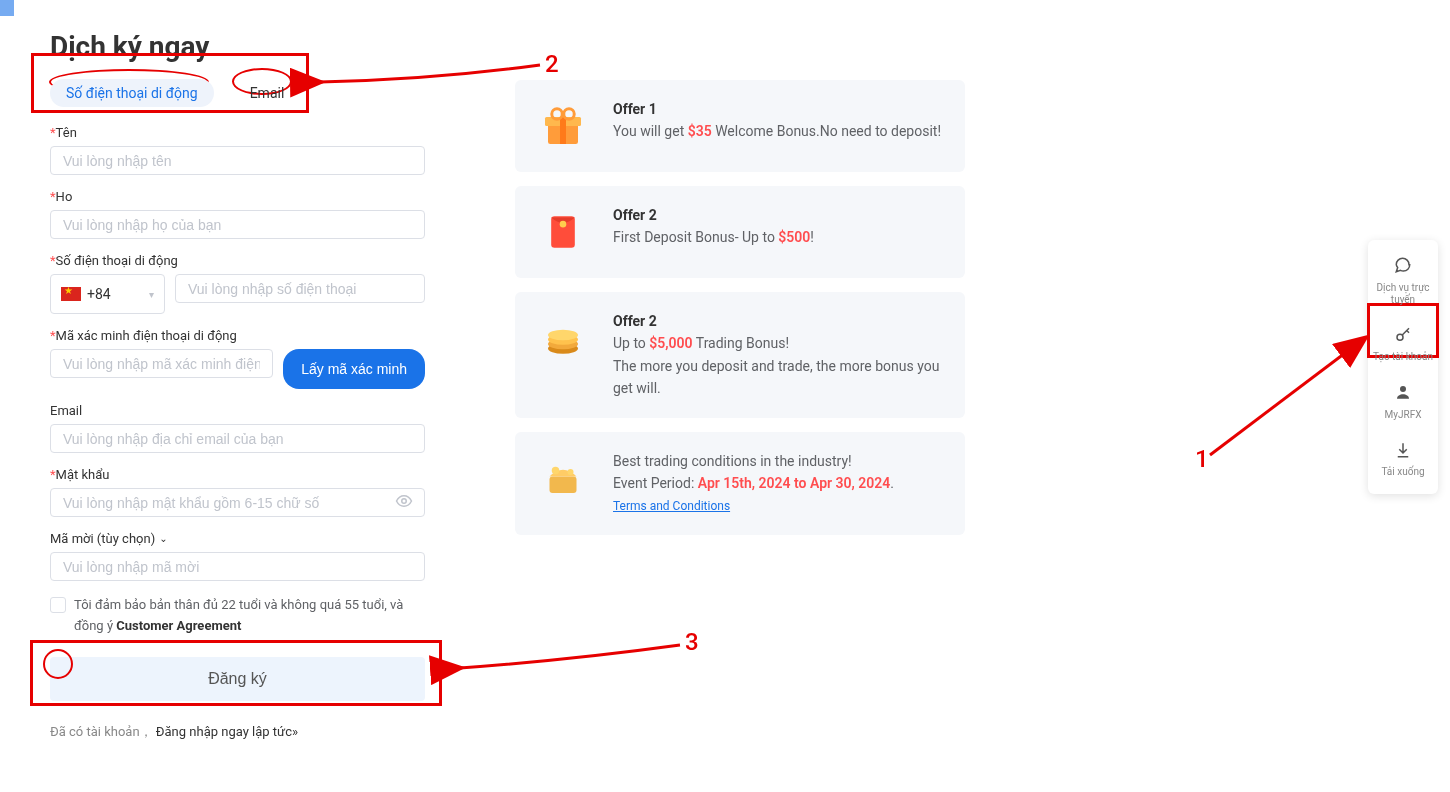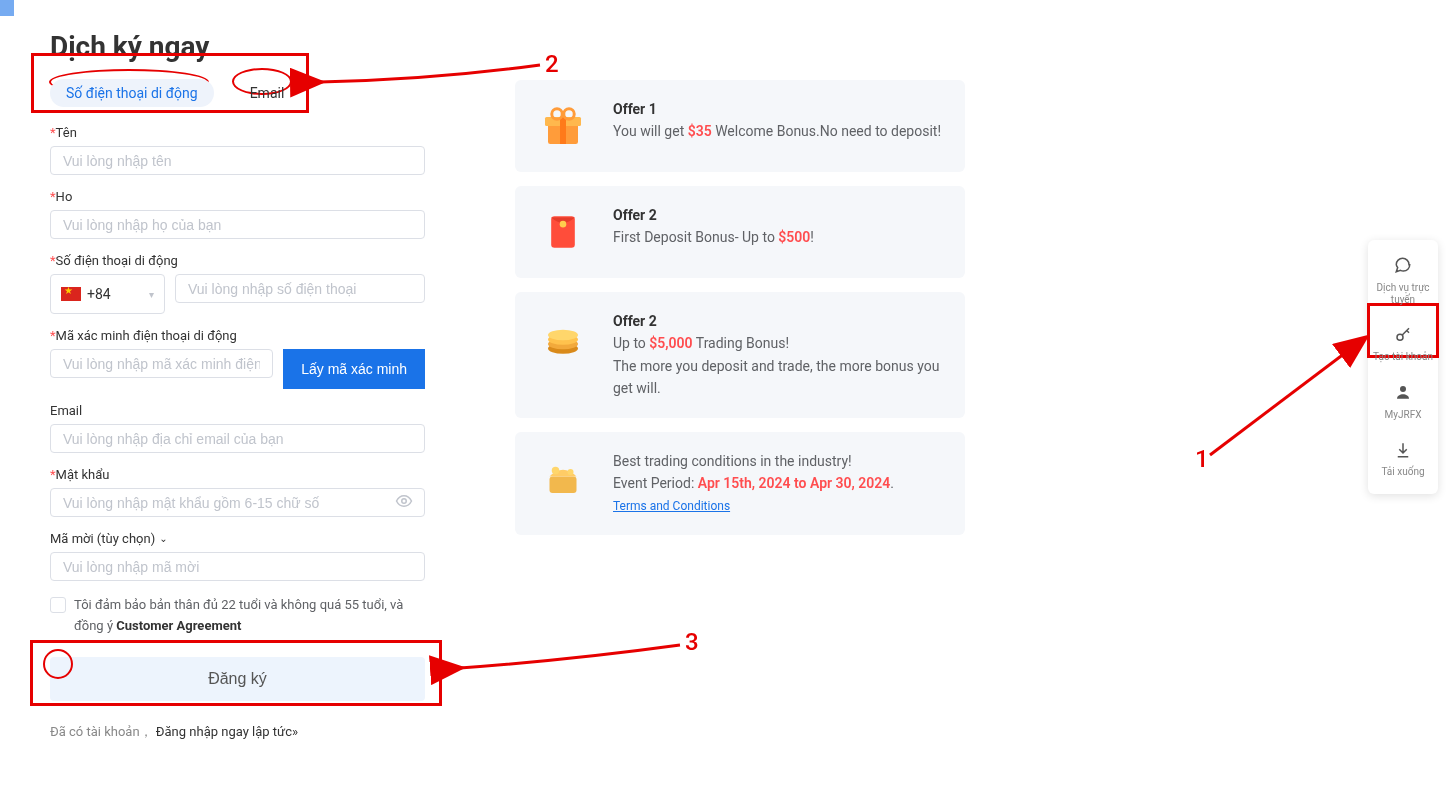--- a/index.html
+++ b/index.html
@@ -30,21 +30,21 @@
 .input { width: 100%; height: 29px; border: 1px solid #dcdfe6; border-radius: 4px; padding: 0 12px; font-size: 14px; outline: none; }
 .input::placeholder { color: #c0c4cc; }
 .phone-row { display: flex; gap: 10px; border-radius: 6px; }
 .phone-prefix { width: 115px; height: 40px; border: 1px solid #dcdfe6; border-radius: 4px; display:flex; align-items:center; padding:0 10px; gap:6px; font-size:14px; position:relative; }
 .flag { width: 20px; height: 14px; background: #da251d; position: relative; display:inline-block; }
 .flag::after { content:"★"; position:absolute; left:3px; top:-2px; font-size:10px; color:#ffcd00; }
 .caret { margin-left:auto; font-size:10px; color:#c0c4cc; }
 .phone-input { flex:1; }
 .verify-row { display:flex; gap:10px; }
 .verify-input { flex:1; }
-.btn-primary { background:#1a73e8; color:#fff; border:none; border-radius:0; padding:0 18px; height:40px; font-size:14px; cursor:pointer; }
+.btn-primary { background:#1a73e8; color:#fff; border:none; border-radius:16px; padding:0 18px; height:40px; font-size:14px; cursor:pointer; }
 .pw-wrap { position:relative; }
 .eye-icon { position:absolute; right:12px; top:50%; transform:translateY(-50%); color:#c0c4cc; font-size:16px; }
 .invite-label { display:flex; align-items:center; gap:4px; cursor:pointer; }
 .checkbox-row { display:flex; align-items:flex-start; gap:8px; font-size:13px; color:#606266; line-height:1.6; position: relative; z-index: 2; }
 .checkbox { width:16px; height:16px; border:1px solid #dcdfe6; border-radius:3px; flex-shrink:0; margin-top:2px; background:#fff; }
 .agreement-link { font-weight:700; color:#333; }
 .btn-register { width:100%; height:44px; background:#edf4fd; color:#555; border:none; border-radius:4px; font-size:16px; margin-top:20px; cursor:pointer; }
 .login-row { font-size:13px; color:#888; margin-top:22px; }
 .login-row span:last-child { color:#333; cursor:pointer; }
 

